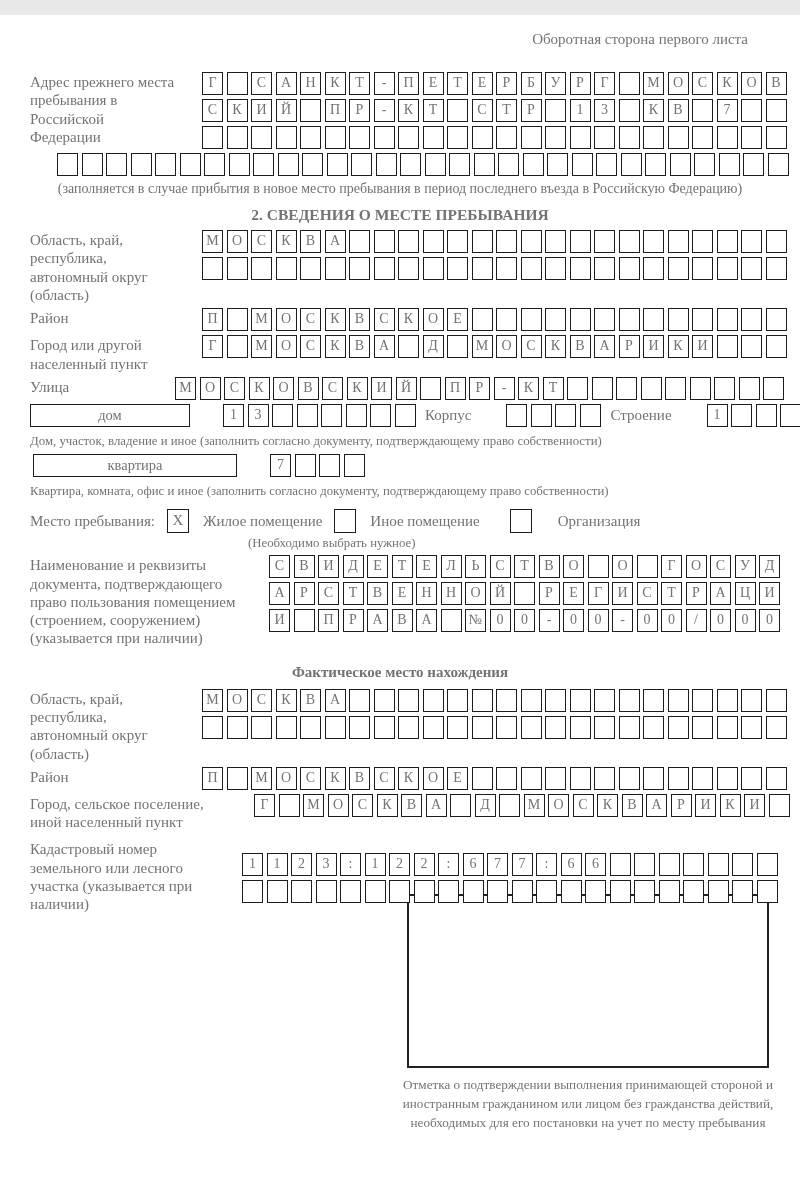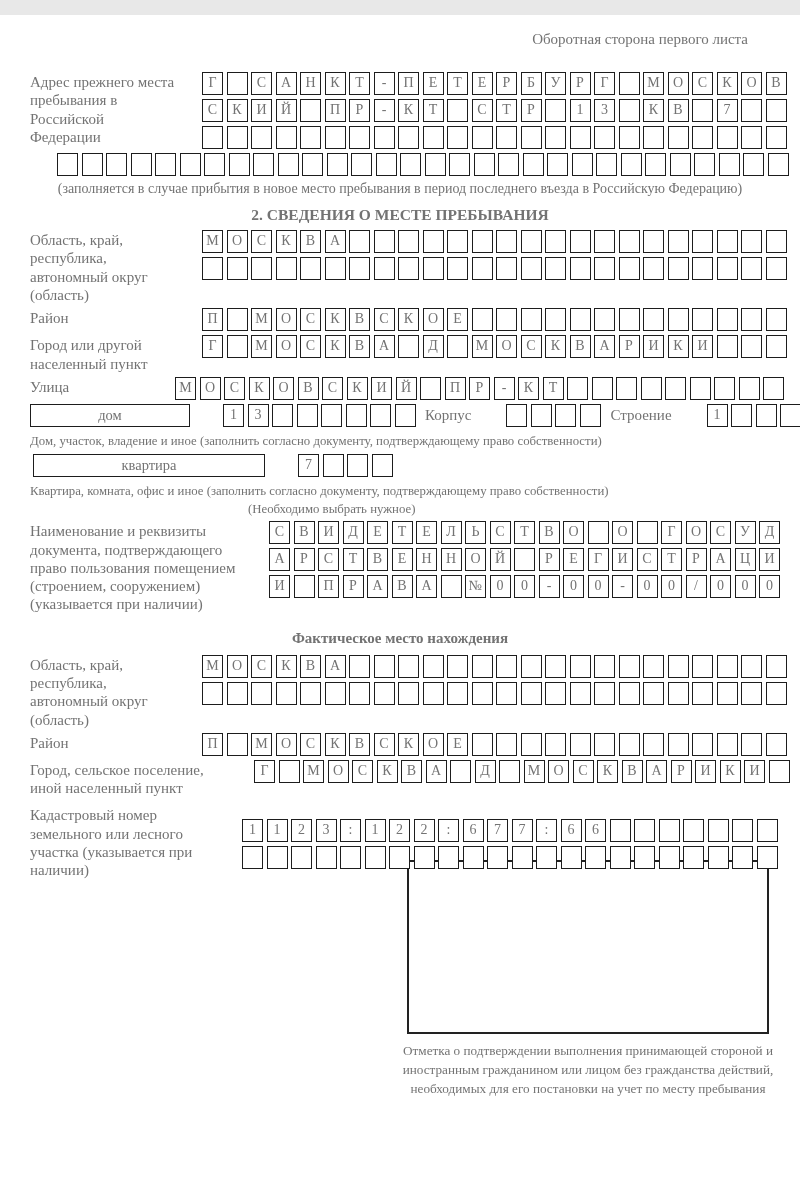--- a/index.html
+++ b/index.html
@@ -31,21 +31,21 @@
   .note{font-size:14px;text-align:center;margin-top:3px;line-height:1.3;}
   .note-left{font-size:12.8px;text-align:left;margin-top:2px;line-height:1.3;}
   .sect-title{text-align:center;font-weight:bold;font-size:15.5px;margin-top:8px;margin-bottom:6px;}
 
   .houserow{margin-top:4px;white-space:nowrap;line-height:0;}
   .widebox{
     display:inline-block;box-sizing:border-box;height:23px;border:1.6px solid #1d1d1d;
     text-align:center;font-size:14.5px;line-height:20px;vertical-align:top;margin-right:6px;
   }
   .widebox.dom{width:160px;}
-  .widebox.kv{width:232px;margin-left:3px;}
+  .widebox.kv{width:204px;margin-left:3px;}
   .inline-label{display:inline-block;font-size:15px;line-height:23px;vertical-align:top;margin:0 8px 0 6px;}
   .inline-boxes{display:inline-block;vertical-align:top;}
 
   .checkrow{margin-top:10px;white-space:nowrap;line-height:0;}
   .checkrow .cap{display:inline-block;font-size:15px;line-height:24px;vertical-align:top;}
   .checkrow .cbox{width:22px;height:24px;line-height:21px;margin:0 14px 0 12px;font-size:15px;}
   .subnote{font-size:12.8px;margin:3px 0 4px 218px;}
 
   .fact-title{text-align:center;font-weight:bold;font-size:15px;margin-top:16px;}
   .fact-note{text-align:center;font-size:13px;margin-top:5px;line-height:1.5;}
@@ -106,20 +106,23 @@
   <div class="houserow">
     <span class="widebox dom">дом</span><span class="inline-boxes boxrow"><span class="cbox">1</span><span class="cbox">3</span><span class="cbox"></span><span class="cbox"></span><span class="cbox"></span><span class="cbox"></span><span class="cbox"></span><span class="cbox"></span></span><span class="inline-label">Корпус</span><span class="inline-boxes boxrow"><span class="cbox"></span><span class="cbox"></span><span class="cbox"></span><span class="cbox"></span></span><span class="inline-label">Строение</span><span class="inline-boxes boxrow"><span class="cbox">1</span><span class="cbox"></span><span class="cbox"></span><span class="cbox"></span></span>
   </div>
   <div class="note-left">Дом, участок, владение и иное (заполнить согласно документу, подтверждающему право собственности)</div>
 
   <div class="houserow">
     <span class="widebox kv">квартира</span><span class="inline-boxes boxrow"><span class="cbox">7</span><span class="cbox"></span><span class="cbox"></span><span class="cbox"></span></span>
   </div>
   <div class="note-left">Квартира, комната, офис и иное (заполнить согласно документу, подтверждающему право собственности)</div>
 
+  <div class="checkrow">
+    <span class="cap">Место пребывания:</span><span class="cbox">X</span><span class="cap">Жилое помещение</span><span class="cbox"></span><span class="cap">Иное помещение</span><span class="cbox" style="margin-left:30px;margin-right:26px;"></span><span class="cap">Организация</span>
+  </div>
   <div class="subnote">(Необходимо выбрать нужное)</div>
 
   <div class="field">
     <div class="flabel w212">Наименование и реквизиты документа, подтверждающего право пользования помещением (строением, сооружением) (указывается при наличии)</div>
     <div class="fboxes">
       <div class="boxrow"><span class="cbox">С</span><span class="cbox">В</span><span class="cbox">И</span><span class="cbox">Д</span><span class="cbox">Е</span><span class="cbox">Т</span><span class="cbox">Е</span><span class="cbox">Л</span><span class="cbox">Ь</span><span class="cbox">С</span><span class="cbox">Т</span><span class="cbox">В</span><span class="cbox">О</span><span class="cbox"></span><span class="cbox">О</span><span class="cbox"></span><span class="cbox">Г</span><span class="cbox">О</span><span class="cbox">С</span><span class="cbox">У</span><span class="cbox">Д</span></div>
       <div class="boxrow"><span class="cbox">А</span><span class="cbox">Р</span><span class="cbox">С</span><span class="cbox">Т</span><span class="cbox">В</span><span class="cbox">Е</span><span class="cbox">Н</span><span class="cbox">Н</span><span class="cbox">О</span><span class="cbox">Й</span><span class="cbox"></span><span class="cbox">Р</span><span class="cbox">Е</span><span class="cbox">Г</span><span class="cbox">И</span><span class="cbox">С</span><span class="cbox">Т</span><span class="cbox">Р</span><span class="cbox">А</span><span class="cbox">Ц</span><span class="cbox">И</span></div>
       <div class="boxrow"><span class="cbox">И</span><span class="cbox"></span><span class="cbox">П</span><span class="cbox">Р</span><span class="cbox">А</span><span class="cbox">В</span><span class="cbox">А</span><span class="cbox"></span><span class="cbox">№</span><span class="cbox">0</span><span class="cbox">0</span><span class="cbox">-</span><span class="cbox">0</span><span class="cbox">0</span><span class="cbox">-</span><span class="cbox">0</span><span class="cbox">0</span><span class="cbox">/</span><span class="cbox">0</span><span class="cbox">0</span><span class="cbox">0</span></div>
     </div>
   </div>

